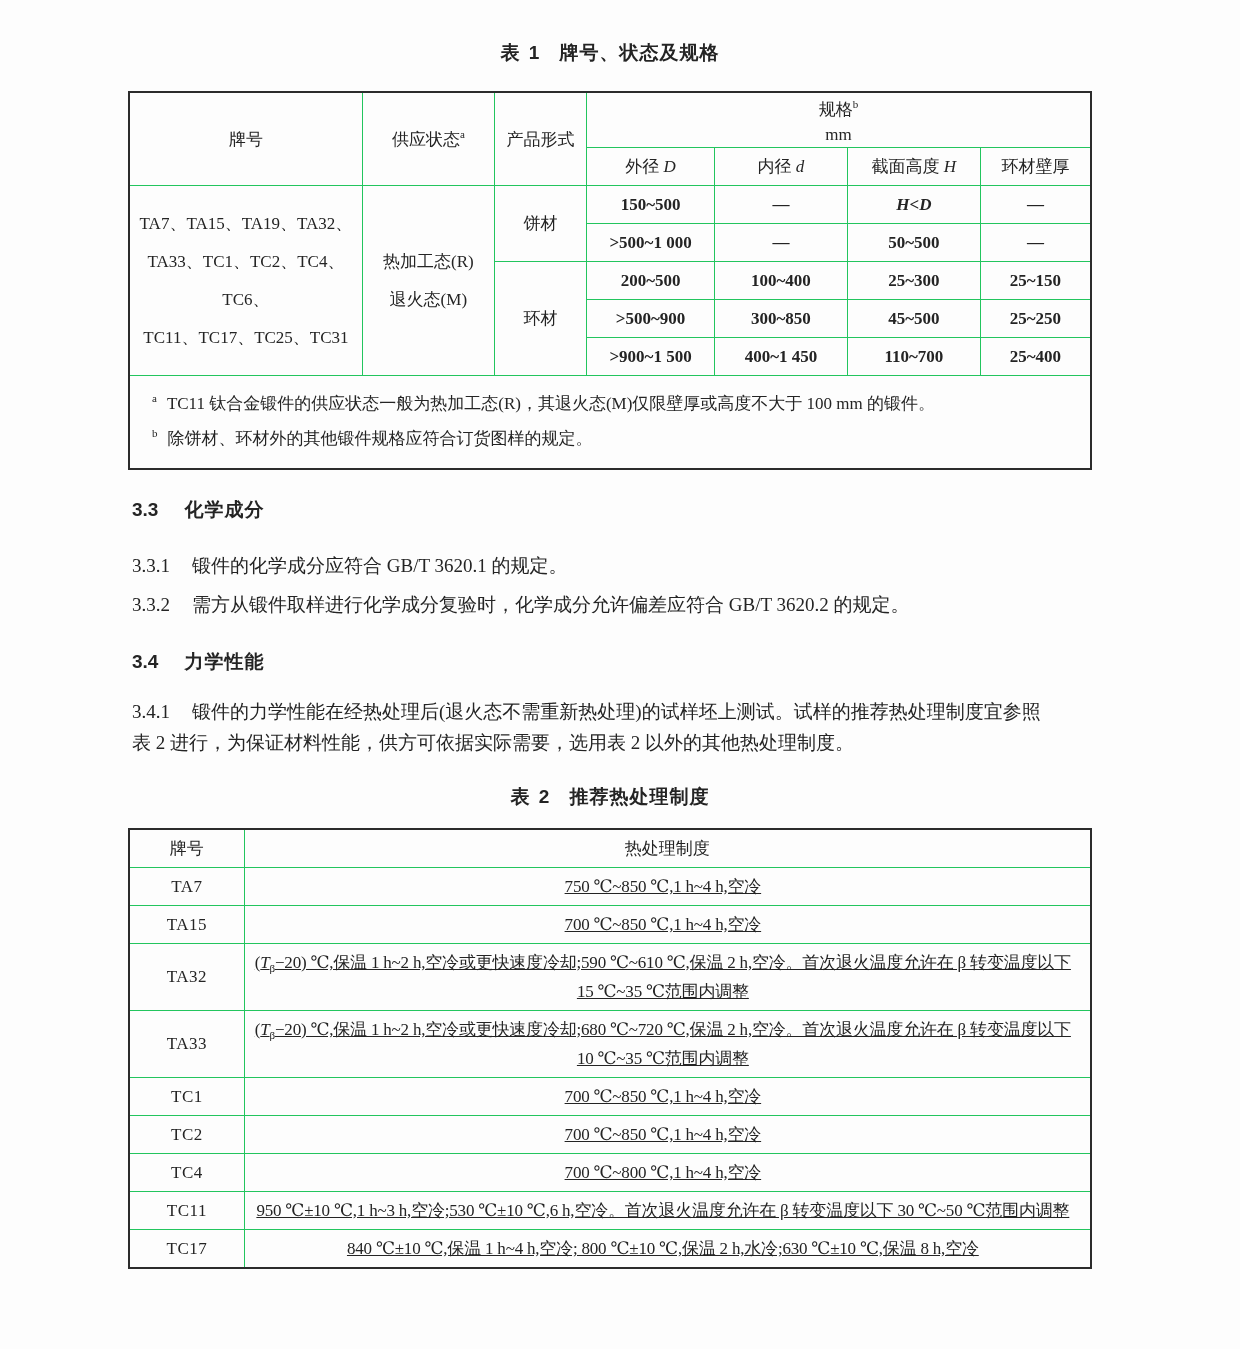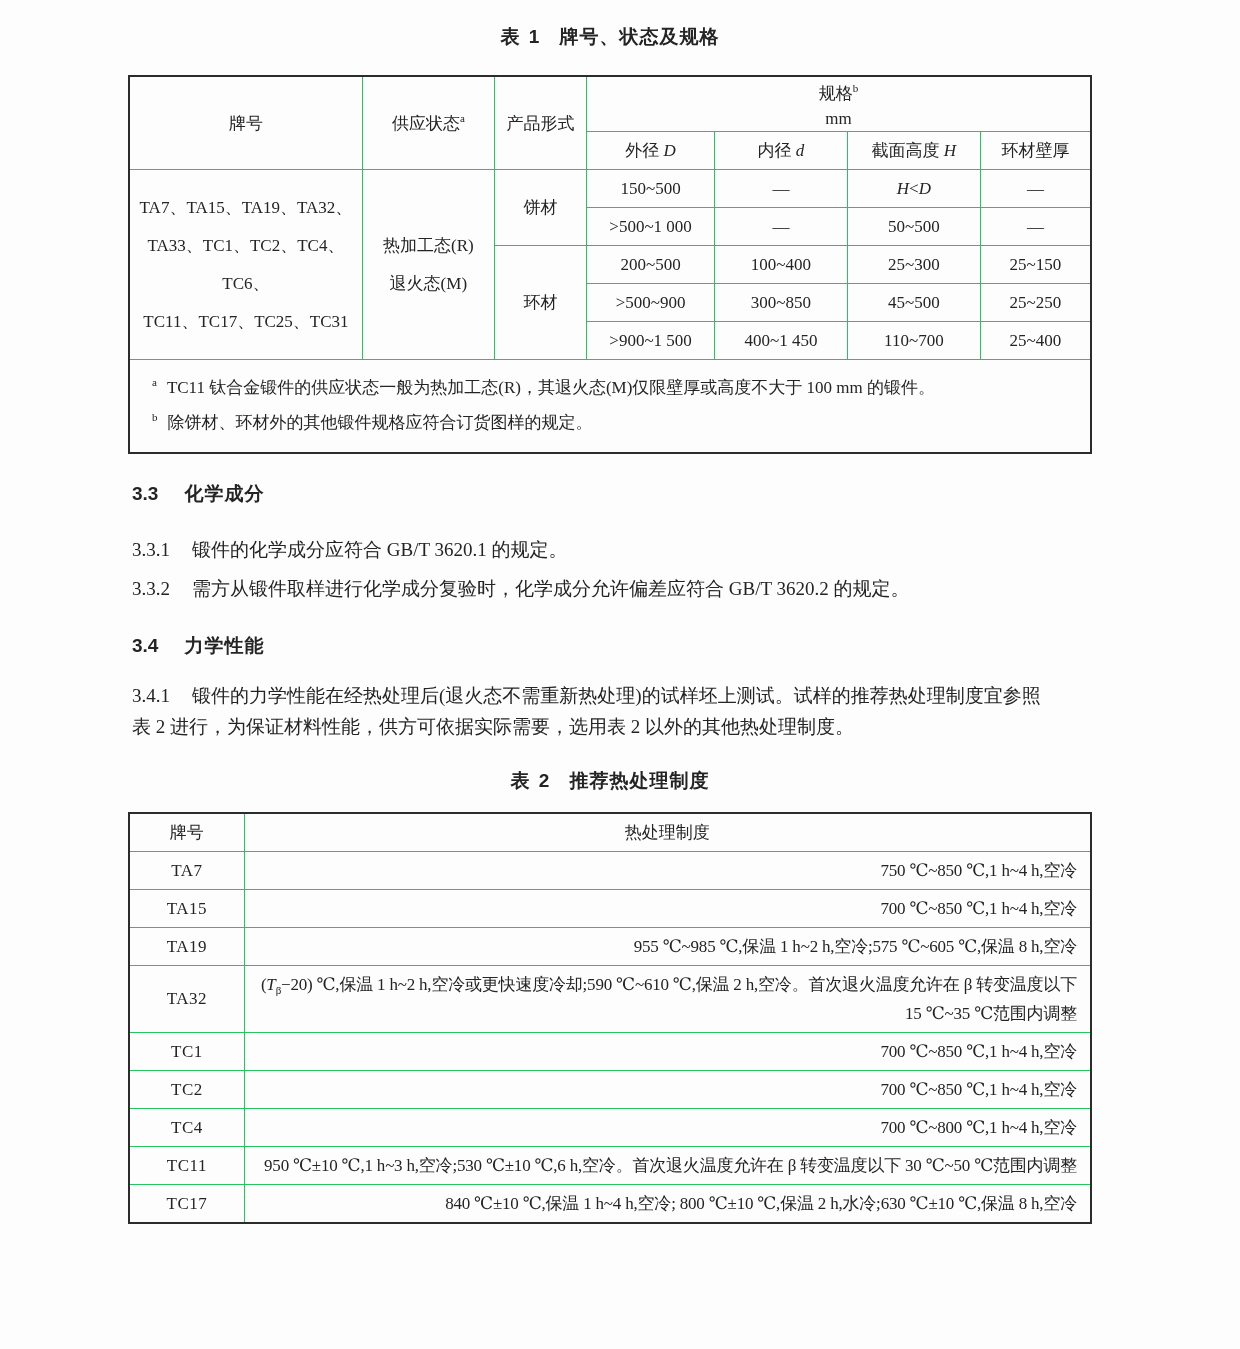--- a/index.html
+++ b/index.html
@@ -7,21 +7,21 @@
     width:1240px;height:1349px;overflow:hidden;
     background:#fdfdfd;color:#242424;
     font-family:"Liberation Serif","DejaVu Serif",serif;
     -webkit-font-smoothing:antialiased;
   }
   .page{padding:26px 148px 0 128px;width:964px;}
 
   
   .table-title{
     text-align:center;font-family:"Liberation Sans","DejaVu Sans",sans-serif;
-    font-weight:bold;font-size:19px;line-height:22px;letter-spacing:1px;
+    font-weight:bold;font-size:19px;line-height:22px;letter-spacing:1px;margin-top:16px;
   }
   .table-title .tlabel{margin-right:18px;letter-spacing:2px;}
   .clause-heading{
     font-family:"Liberation Sans","DejaVu Sans",sans-serif;
     font-weight:bold;font-size:19px;line-height:24px;letter-spacing:1px;
     margin:28px 0 0 4px;
   }
   .clause-heading .cnum{margin-right:26px;letter-spacing:0;margin-top:22px;}
 
   
@@ -40,35 +40,35 @@
   sup{font-size:11px;vertical-align:super;line-height:0;}
   i{font-style:italic;font-family:"Liberation Serif","DejaVu Serif",serif;}
   sub{font-size:11px;vertical-align:sub;line-height:0;}
 
   
   .t1{margin-top:27px;}
   .t1 .spec-top{height:54px;vertical-align:middle;}
   .t1 .spec-top .spec-name{line-height:28px;padding-top:2px;}
   .t1 .spec-top .spec-unit{line-height:22px;}
   .t1 .sub-th{height:37px;}
-  .t1 td.body-cell{height:37px;}
+  .t1 td.body-cell{height:37px;font-weight:bold;}
   .t1 .grade-cell div{line-height:38px;}
   .t1 .state-cell div{line-height:38px;}
   .t1 .fnotes{
     text-align:left;padding:10px 8px 12px 22px;line-height:35px;font-size:17px;
   }
   .t1 .fnotes sup{margin-right:10px;}
 
   
   .t2title{margin-top:28px;}
   .t2{margin-top:20px;}
   .t2 th{height:37px;}
   .t2 td.gcell{height:37px;letter-spacing:0.5px;}
   .t2 td.rcell{
-    text-align:right;padding:4px 13px 4px 4px;line-height:29px;letter-spacing:-0.2px;
+    text-align:center;padding:4px 13px 4px 4px;line-height:29px;letter-spacing:-0.2px;text-decoration:underline;
   }
 </style>
 </head>
 <body>
 
 <div class="page">
 
   <div class="table-title">
     <span class="tlabel">表 1</span><span>牌号、状态及规格</span>
   </div>
@@ -187,30 +187,30 @@
   <tr>
     <td class="gcell">TA7</td>
     <td class="rcell">750 ℃~850 ℃,1 h~4 h,空冷</td>
   </tr>
 
   <tr>
     <td class="gcell">TA15</td>
     <td class="rcell">700 ℃~850 ℃,1 h~4 h,空冷</td>
   </tr>
 
-  <tr>
-    <td class="gcell">TA19</td>
-    <td class="rcell">955 ℃~985 ℃,保温 1 h~2 h,空冷;575 ℃~605 ℃,保温 8 h,空冷</td>
-  </tr>
 
   <tr>
     <td class="gcell">TA32</td>
     <td class="rcell">(<i>T</i><sub>β</sub>−20) ℃,保温 1 h~2 h,空冷或更快速度冷却;590 ℃~610 ℃,保温 2 h,空冷。首次退火温度允许在 β 转变温度以下 15 ℃~35 ℃范围内调整</td>
   </tr>
 
+  <tr>
+    <td class="gcell">TA33</td>
+    <td class="rcell">(<i>T</i><sub>β</sub>−20) ℃,保温 1 h~2 h,空冷或更快速度冷却;680 ℃~720 ℃,保温 2 h,空冷。首次退火温度允许在 β 转变温度以下 10 ℃~35 ℃范围内调整</td>
+  </tr>
 
   <tr>
     <td class="gcell">TC1</td>
     <td class="rcell">700 ℃~850 ℃,1 h~4 h,空冷</td>
   </tr>
 
   <tr>
     <td class="gcell">TC2</td>
     <td class="rcell">700 ℃~850 ℃,1 h~4 h,空冷</td>
   </tr>

